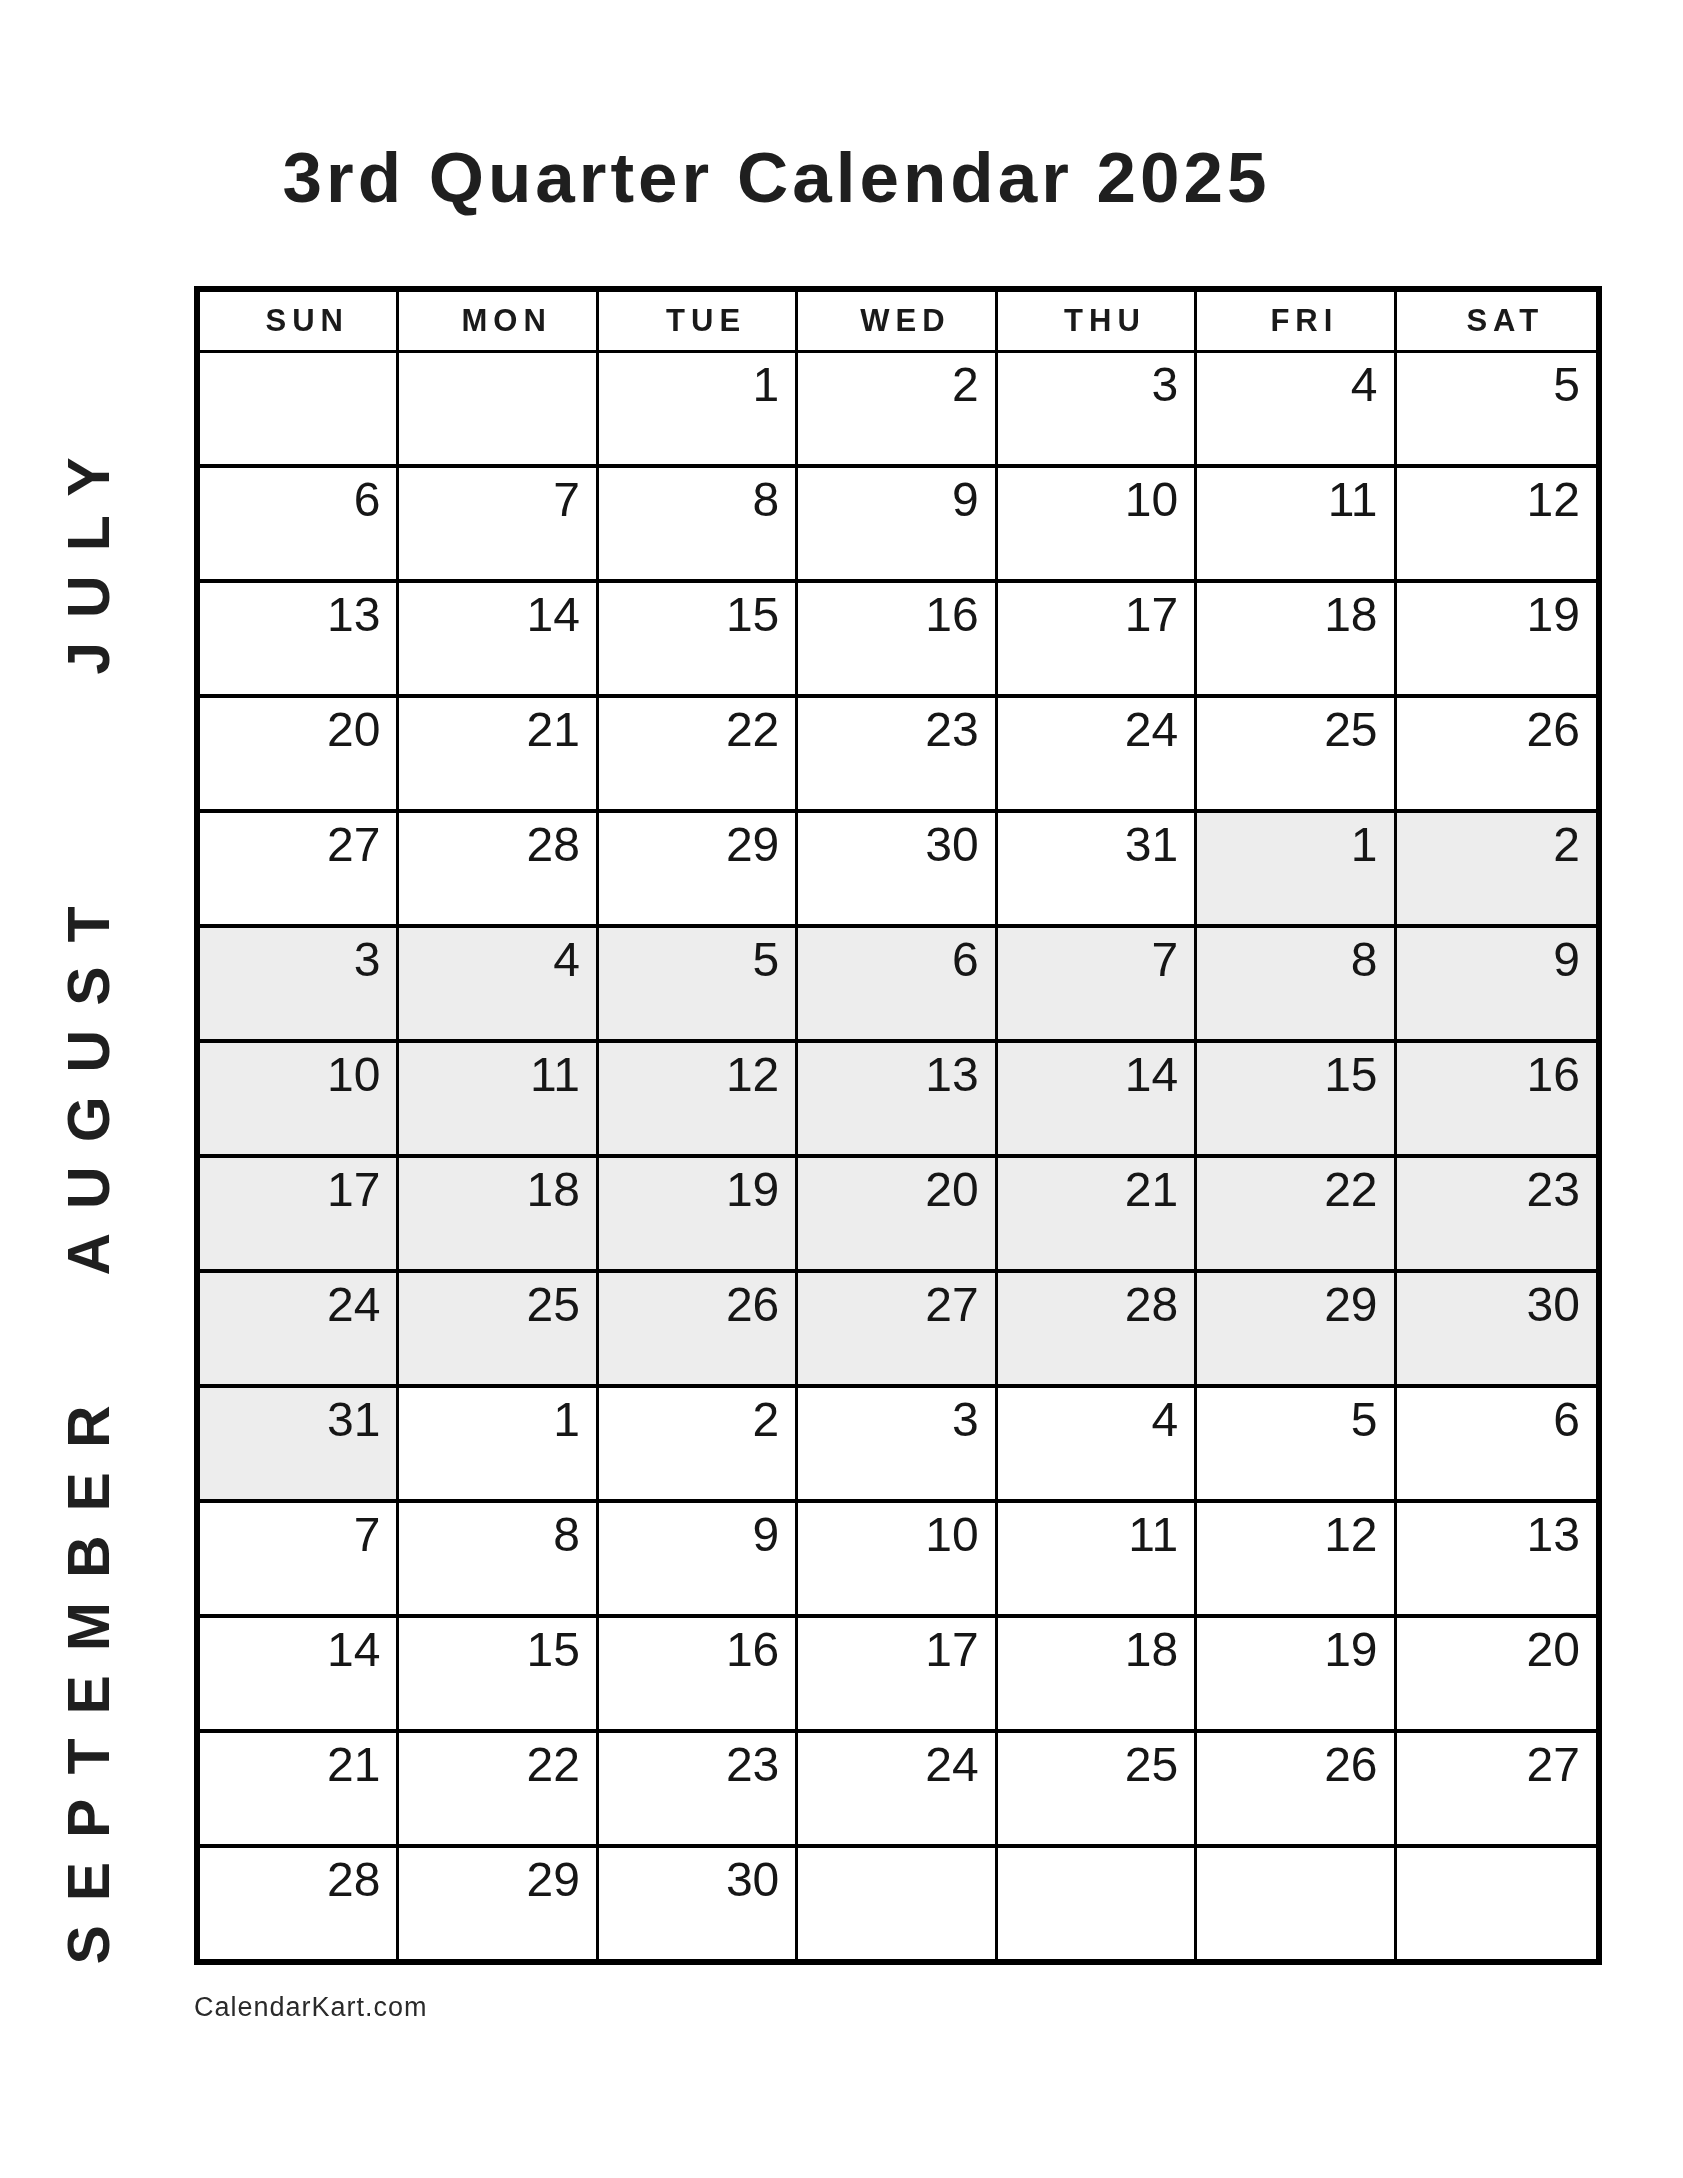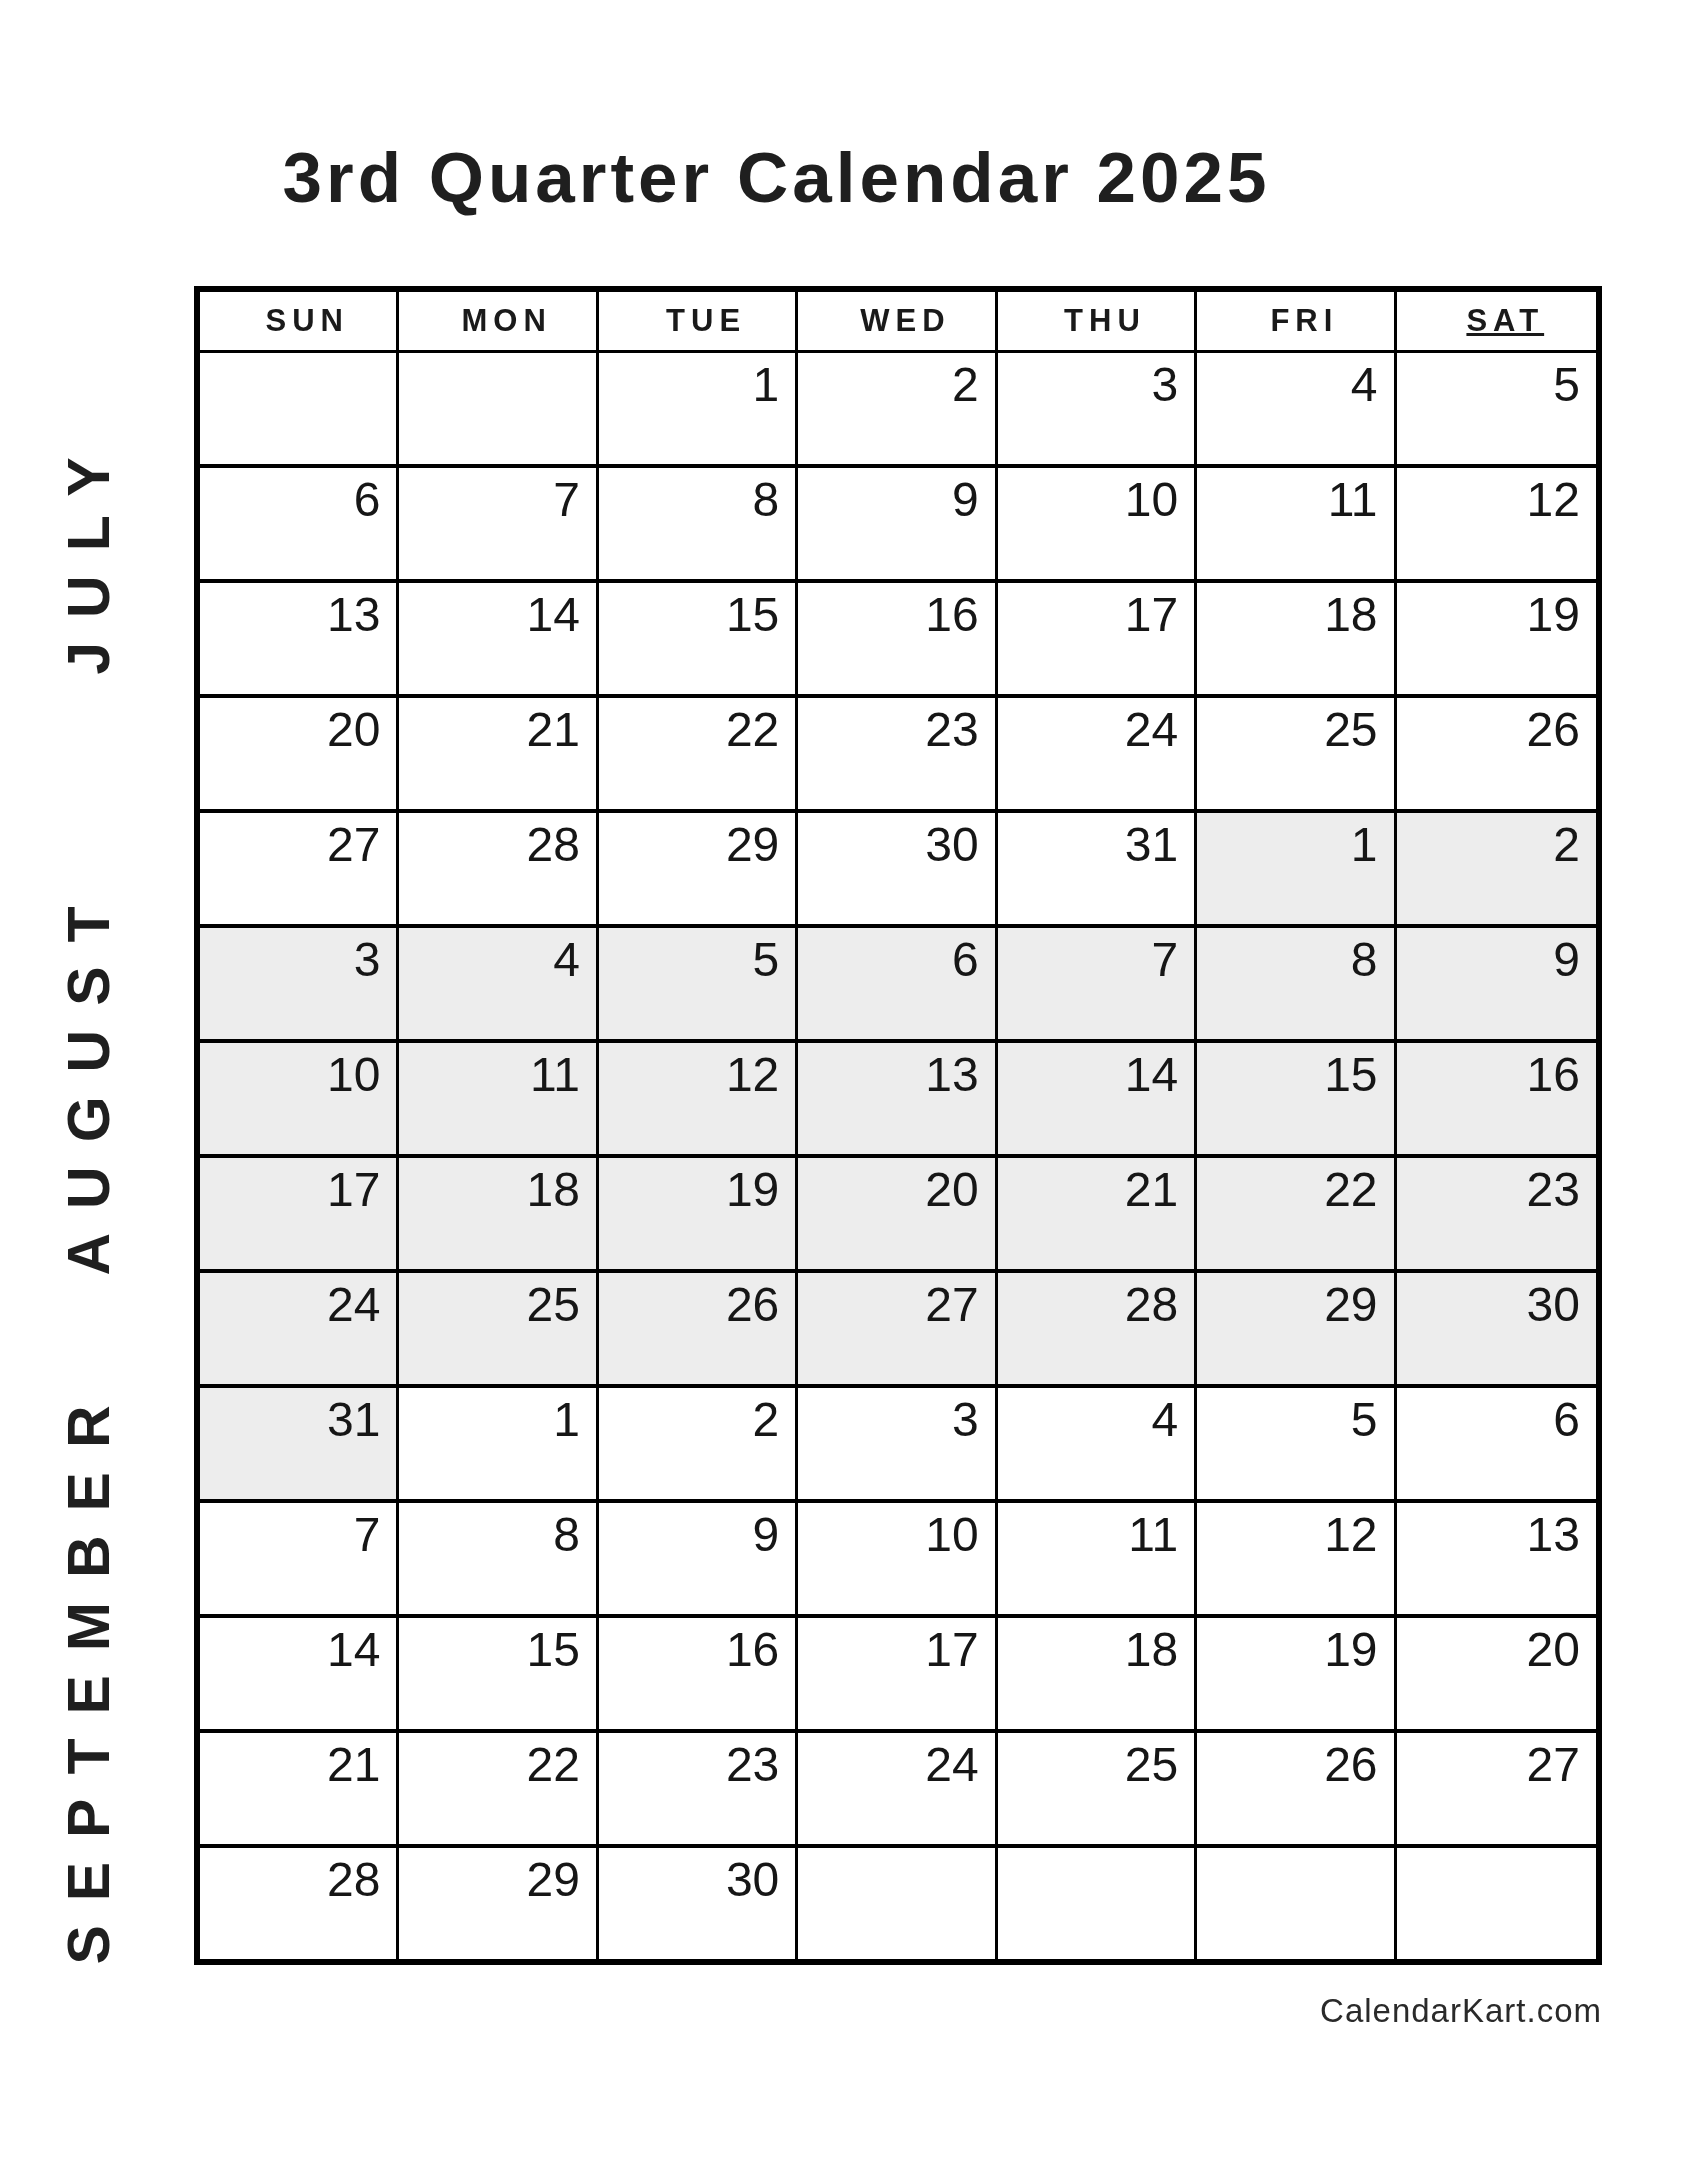--- a/index.html
+++ b/index.html
@@ -37,21 +37,21 @@
   .weekday-header-cell {
     display: flex;
     align-items: center;
     justify-content: center;
     font-weight: bold;
     font-size: 31px;
     letter-spacing: 6px;
     border-right: 3px solid #000;
     padding-left: 18px; 
   }
-  .weekday-header-cell:last-child { border-right: none; text-decoration: underline; }
+  .weekday-header-cell:last-child { border-right: none; }
 
   .week-row {
     display: grid;
     grid-template-columns: repeat(7, 1fr);
     height: 115px;
     border-bottom: 4px solid #000;
   }
   .week-row:last-child { height: 111px; border-bottom: none; }
 
   .day-cell {
@@ -78,22 +78,22 @@
   }
   .month-label-july      { top: 554px; }
   .month-label-august    { top: 1079px; }
   .month-label-september { top: 1673px; }
 
   .page-footer {
     position: absolute;
     left: 194px;
     width: 1408px;
     top: 1992px;
-    text-align: right;
-    font-size: 33px;
+    text-align: left;
+    font-size: 27px;
     letter-spacing: 1px;
     color: #2a2a2a;
     font-weight: 400;
   }
 </style>
 </head>
 <body>
 
 <div class="page-title">3rd Quarter Calendar 2025</div>
 

